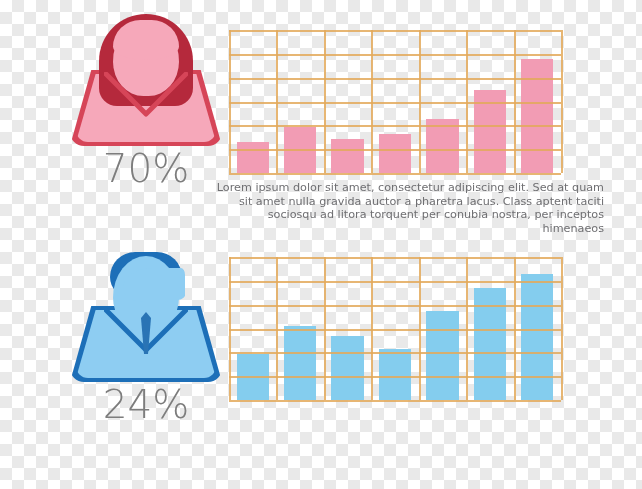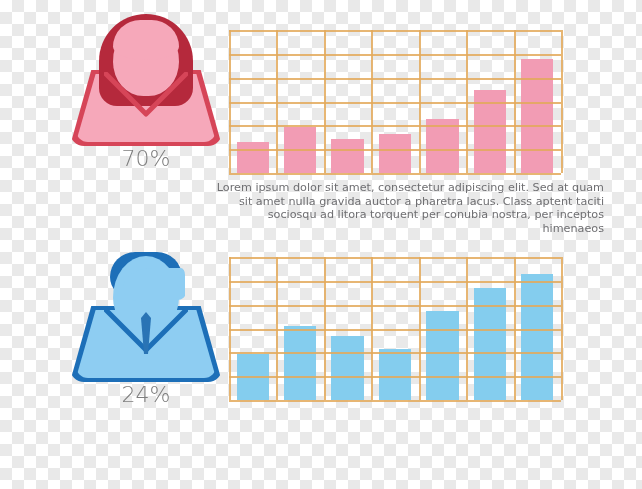--- a/index.html
+++ b/index.html
@@ -148,21 +148,21 @@
     height: 42px;
     z-index: 6;
   }
 
   .percent {
     position: absolute;
     left: 0;
     top: 132px;
     width: 160px;
     text-align: center;
-    font-size: 22px;
+    font-size: 39px;
     color: #7d7d7d;
     letter-spacing: 0px;
     font-family: "DejaVu Sans", sans-serif;
     font-weight: 300;
   }
 
   
   .chart {
     position: absolute;
     left: 229px;

